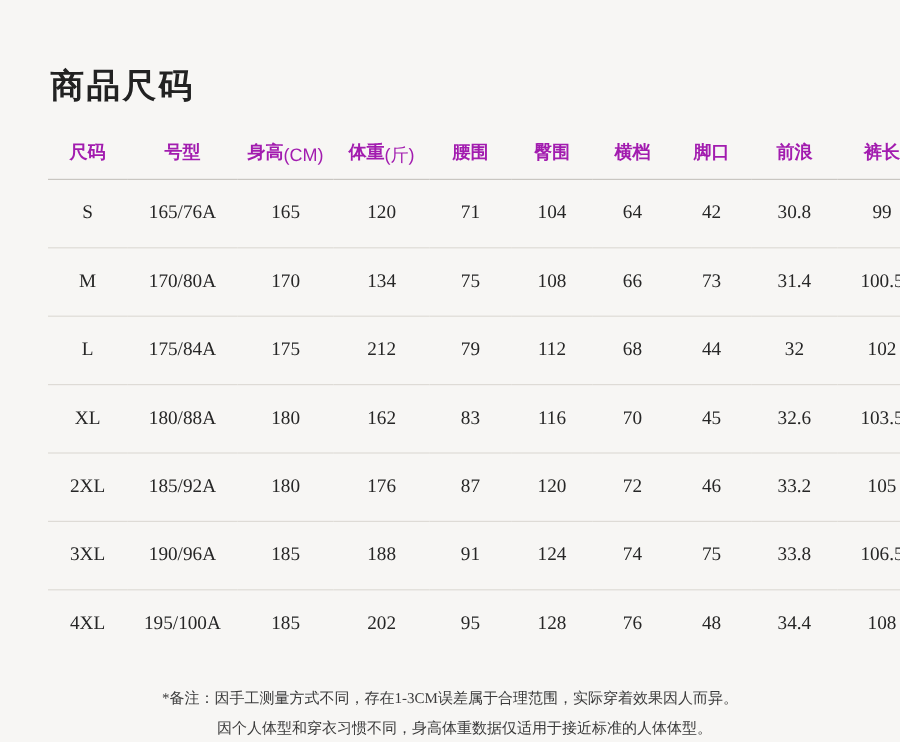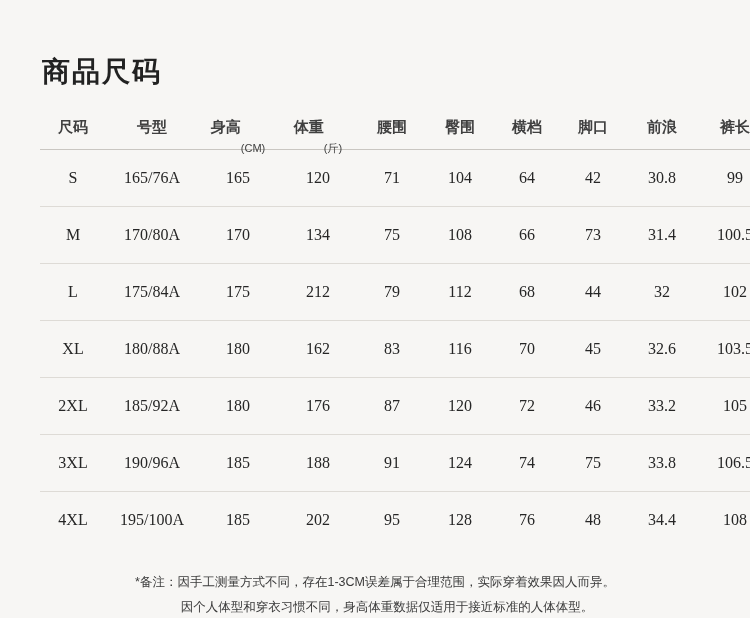--- a/index.html
+++ b/index.html
@@ -35,31 +35,31 @@
   table.size-table {
     width: 672px;
     border-collapse: collapse;
     margin-top: 26px;
     table-layout: fixed;
   }
   table.size-table th {
     font-family: "Liberation Sans", "DejaVu Sans", sans-serif;
     font-weight: bold;
     font-size: 15px;
-    color: #404040;
+    color: #a21caf;
     padding: 6px 0 12px 0;
     text-align: center;
     white-space: nowrap;
   }
   table.size-table th .unit {
-    font-size: 11px;
+    font-size: 15px;
     font-weight: normal;
     vertical-align: baseline;
     position: relative;
-    top: 20px;
+    top: 2px;
     letter-spacing: 0;
   }
   table.size-table thead tr {
     border-bottom: 1px solid #c9c6c1;
   }
   table.size-table td {
     font-family: "Liberation Serif", "DejaVu Serif", serif;
     font-size: 16px;
     color: #262626;
     text-align: center;
@@ -85,21 +85,21 @@
   col.c-length { width: 74px; }
 
   .notes {
     margin-top: 22px;
     font-family: "Liberation Sans", "DejaVu Sans", sans-serif;
     font-size: 12.5px;
     color: #3a3a3a;
     line-height: 2;
     text-align: center;
   }
-  .notes .line1 { display: block; }
+  .notes .line1 { display: block; font-family: Liberation Serif, serif; }
   .notes .line2 { display: block; padding-left: 24px; }
 </style>
 </head>
 <body>
 
 <div class="page">
 
   <h1 class="title">商品尺码</h1>
 
   <table class="size-table">

